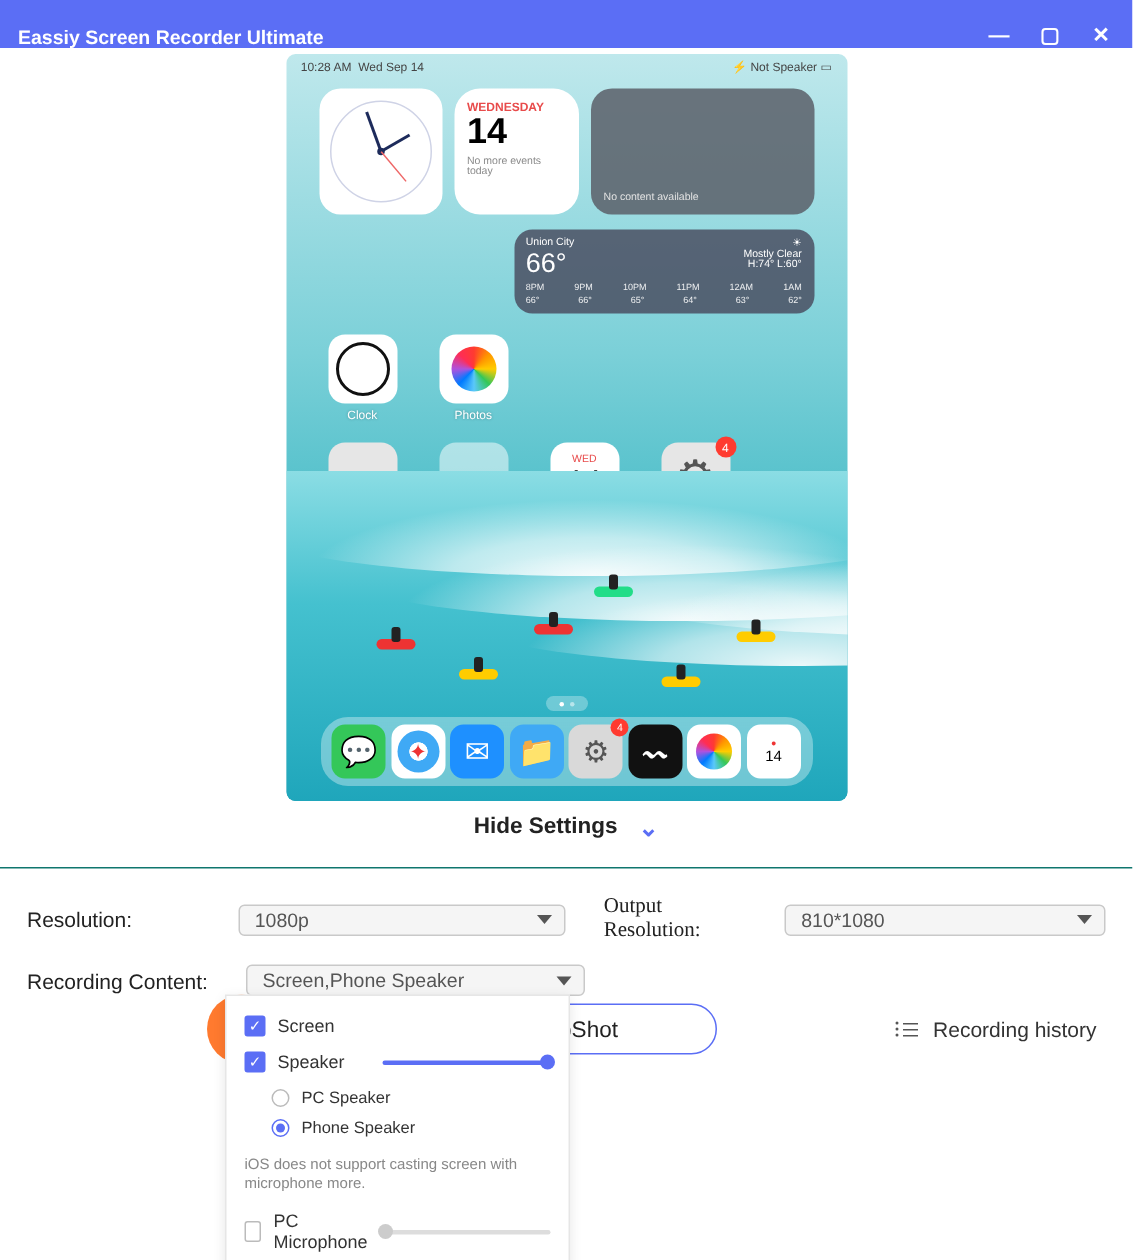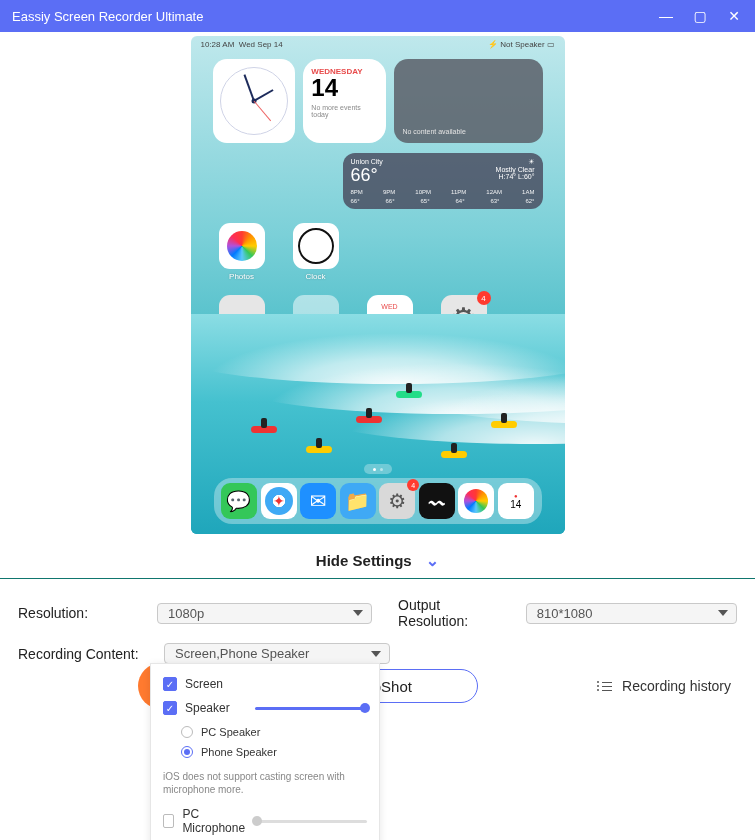--- a/index.html
+++ b/index.html
@@ -1,17 +1,17 @@
 <!DOCTYPE html>
 <html><head>
 <meta charset="utf-8">
 <style>
 * { box-sizing: border-box; margin: 0; padding: 0; font-family: -apple-system, "Segoe UI", Arial, sans-serif; }
 body { width: 755px; height: 840px; background: #fff; overflow: hidden; position: relative; }
-.titlebar { height: 32px; background: #5b6ef5; color: #fff; display: flex; align-items: center; justify-content: space-between; padding: 0 12px; font-size: 13px; }
+.titlebar { height: 32px; background: #5b6ef5; color: #fff; display: flex; align-items: flex-end; justify-content: space-between; padding: 0 12px; font-size: 13px; font-weight: bold; }
 .winctrl { display: flex; gap: 16px; align-items: center; }
 .winctrl span { cursor: pointer; font-size: 14px; line-height: 1; display: inline-flex; align-items: center; justify-content: center; width: 18px; height: 18px; }
 .preview-area { width: 755px; height: 510px; display: flex; align-items: flex-start; justify-content: center; background: #fff; padding-top: 4px; }
 .device { width: 374px; height: 498px; border-radius: 6px; overflow: hidden; background: linear-gradient(180deg,#bfe8ec 0%,#7bd0d8 40%,#3eb8c4 70%,#1a9bb0 100%); position: relative; font-size: 9px; color: #fff; }
 .statusbar { display: flex; justify-content: space-between; padding: 4px 10px 0 10px; font-size: 8px; color: #444; }
 .widget-row { display: flex; gap: 8px; padding: 10px 22px 0 22px; }
 .clockwidget { width: 84px; height: 84px; background: #fff; border-radius: 14px; display: flex; align-items: center; justify-content: center; }
 .clockface { width: 68px; height: 68px; border-radius: 50%; background: #fff; border: 1px solid #cfd3e6; position: relative; }
 .clockface::before { content:""; position:absolute; left:50%; top:50%; width:2px; height:22px; background:#1d2b5b; transform-origin:bottom; transform:translate(-50%,-100%) rotate(60deg); }
 .clockface::after { content:""; position:absolute; left:50%; top:50%; width:2px; height:28px; background:#1d2b5b; transform-origin:bottom; transform:translate(-50%,-100%) rotate(-20deg); }
@@ -41,21 +41,21 @@
 .surfer { position:absolute; width:26px; height:14px; }
 .surfer .board { width:26px; height:7px; border-radius:4px; position:absolute; bottom:0; }
 .surfer .body { width:6px; height:10px; background:#222; border-radius:2px; position:absolute; bottom:5px; left:10px; }
 .dock { position:absolute; bottom:10px; left:50%; transform:translateX(-50%); width:328px; height:46px; background:rgba(255,255,255,.35); border-radius:18px; backdrop-filter: blur(4px); display:flex; align-items:center; justify-content:space-around; padding:0 6px; }
 .dockico { width:36px; height:36px; border-radius:9px; display:flex; align-items:center; justify-content:center; font-size:20px; color:#fff; position:relative; }
 .pageind { position:absolute; bottom:60px; left:50%; transform:translateX(-50%); width:28px; height:10px; background:rgba(255,255,255,.3); border-radius:6px; display:flex; align-items:center; justify-content:center; gap:4px; }
 .pageind span{width:3px;height:3px;background:#fff;border-radius:50%;}
 .pageind span:first-child{opacity:1;}
 .pageind span:last-child{opacity:.5;}
 
-.hide-settings { height: 36px; display:flex; align-items:center; justify-content:center; gap:14px; font-weight:700; font-size:15px; color:#222; cursor:pointer; }
+.hide-settings { height: 36px; display:flex; justify-content:center; gap:14px; font-weight:700; font-size:15px; color:#222; cursor:pointer; }
 .hide-settings .chev { color:#5b6ef5; font-size:16px; }
 
 .settings-panel { border-top:1px solid #0f766e; padding: 18px 18px 0 18px; background:#fff; position:relative; }
 .row { display:flex; align-items:center; margin-bottom: 14px; gap: 18px; }
 .label { font-size:14px; color:#222; width:128px; }
 .label2 { font-size:14px; color:#222; }
 .sel { position:relative; width:226px; height:21px; border:1px solid #c9c9c9; border-radius:4px; background:#f5f5f5; display:flex; align-items:center; padding:0 10px; font-size:13px; color:#555; cursor:pointer; }
 .sel::after { content:""; position:absolute; right:8px; top:50%; width:0;height:0;border-left:5px solid transparent;border-right:5px solid transparent;border-top:6px solid #555;transform:translateY(-50%); }
 .sel.wide { width:222px; }
 
@@ -140,28 +140,28 @@
         <span>66°</span>
           <span>66°</span>
           <span>65°</span>
           <span>64°</span>
           <span>63°</span>
           <span>62°</span>
       </div>
     </div>
     <div class="approw">
       <div class="appico">
+          <div class="box clock-ico"></div>
+          <div class="lbl">Clock</div>
+        </div>
+      <div class="appico">
           <div class="box">
             <div style="width:30px;height:30px;border-radius:50%;background:conic-gradient(#ff3b30,#ff9500,#ffcc00,#34c759,#5ac8fa,#007aff,#af52de,#ff2d55,#ff3b30);"></div>
           </div>
           <div class="lbl">Photos</div>
-        </div>
-      <div class="appico">
-          <div class="box clock-ico"></div>
-          <div class="lbl">Clock</div>
         </div>
     </div>
     <div class="approw">
       <div class="appico">
           <div class="box" style="background:#e6e6e6;">📷</div>
           <div class="lbl">Camera</div>
         </div>
       <div class="appico">
           <div class="box" style="background:rgba(255,255,255,.5);"></div>
           <div class="lbl">Tools</div>
@@ -243,21 +243,21 @@
   <span>Hide Settings</span>
   <span class="chev">⌄</span>
 </div>
 
 <div class="settings-panel">
   <div class="row">
     <span class="label">Resolution:</span>
     <div class="sel">
         <span>1080p</span>
       </div>
-    <span class="label2" style="margin-left:8px;">Output Resolution:</span>
+    <span class="label2" style="margin-left:8px;font-family:Liberation Serif, serif;">Output Resolution:</span>
     <div class="sel wide">
         <span>810*1080</span>
       </div>
   </div>
   <div class="row">
     <span class="label">Recording Content:</span>
     <div class="sel">
         <span>Screen,Phone Speaker</span>
       </div>
   </div>

